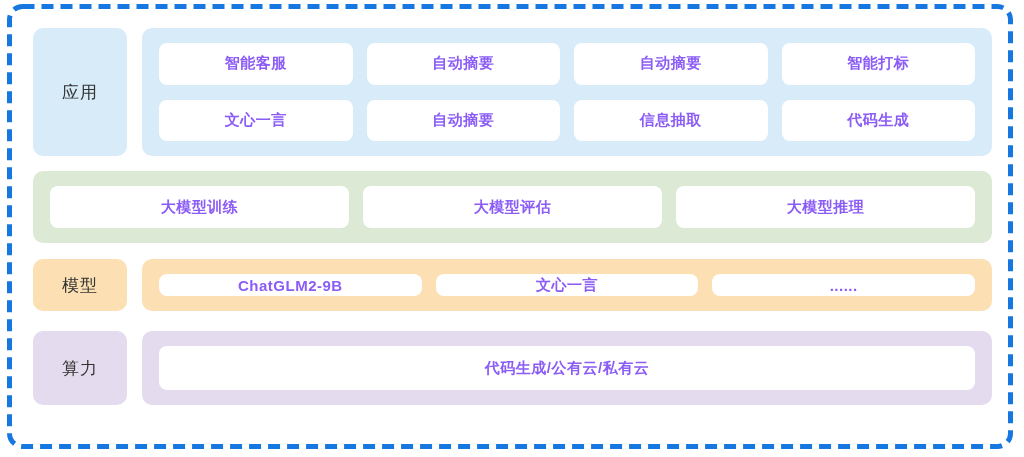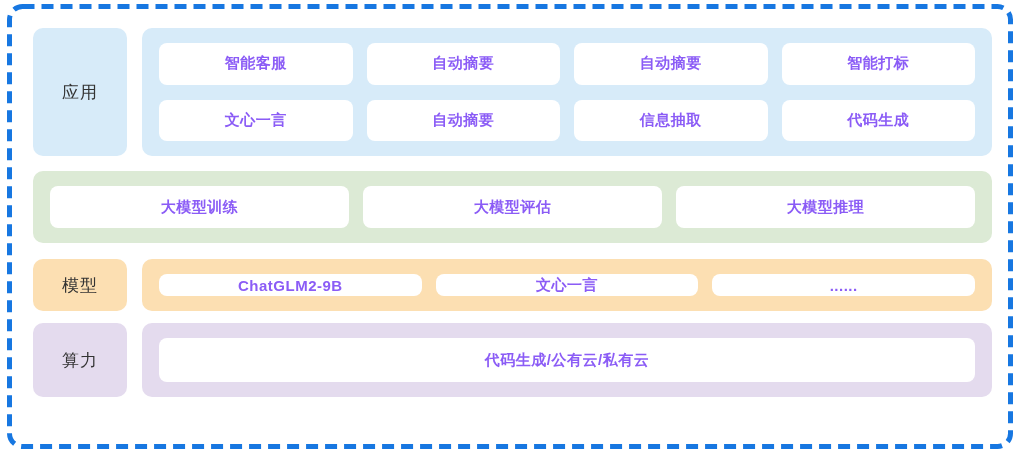--- a/index.html
+++ b/index.html
@@ -31,21 +31,21 @@
     display: flex;
     flex-direction: column;
   }
   .row {
     display: flex;
     gap: 15px;
   }
   .row-app     { height: 128px; }
   .row-service { height: 72px;  margin-top: 15px; }
   .row-model   { height: 52px;  margin-top: 16px; justify-content: flex-end; }
-  .row-compute { height: 74px;  margin-top: 12px; }
+  .row-compute { height: 74px;  margin-top: 20px; }
 
   .layer-label {
     flex: 0 0 94px;
     border-radius: 10px;
     display: flex;
     align-items: center;
     justify-content: center;
     font-size: 17px;
     font-weight: 400;
     color: #333333;

